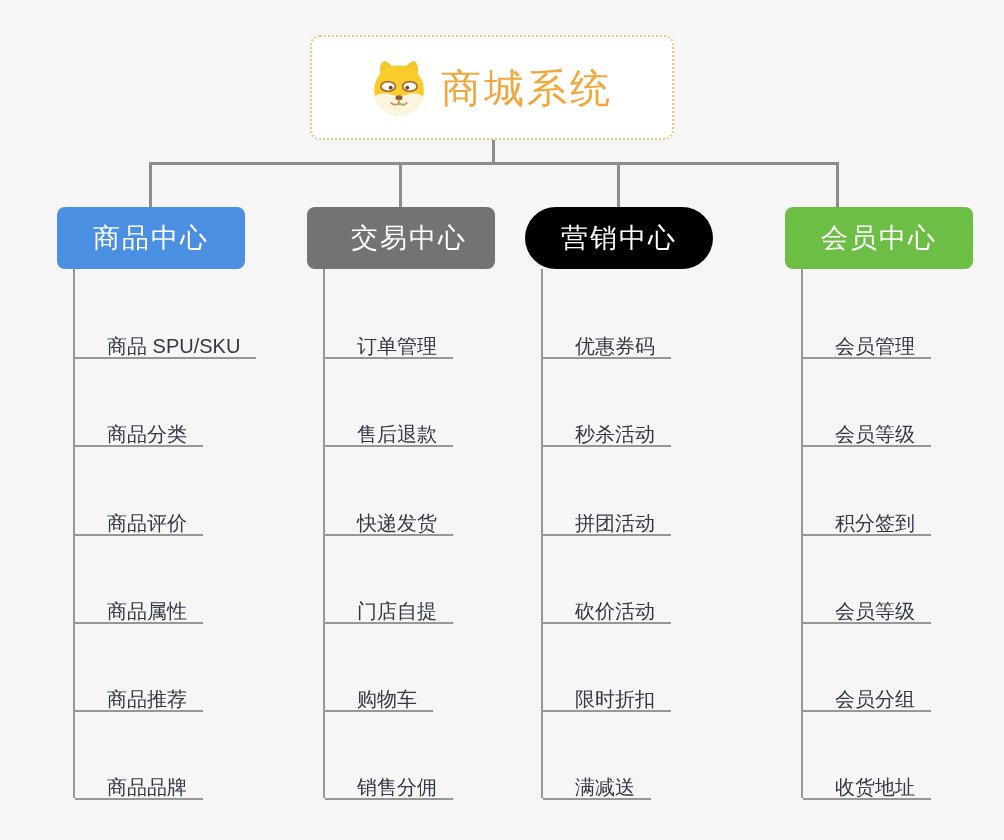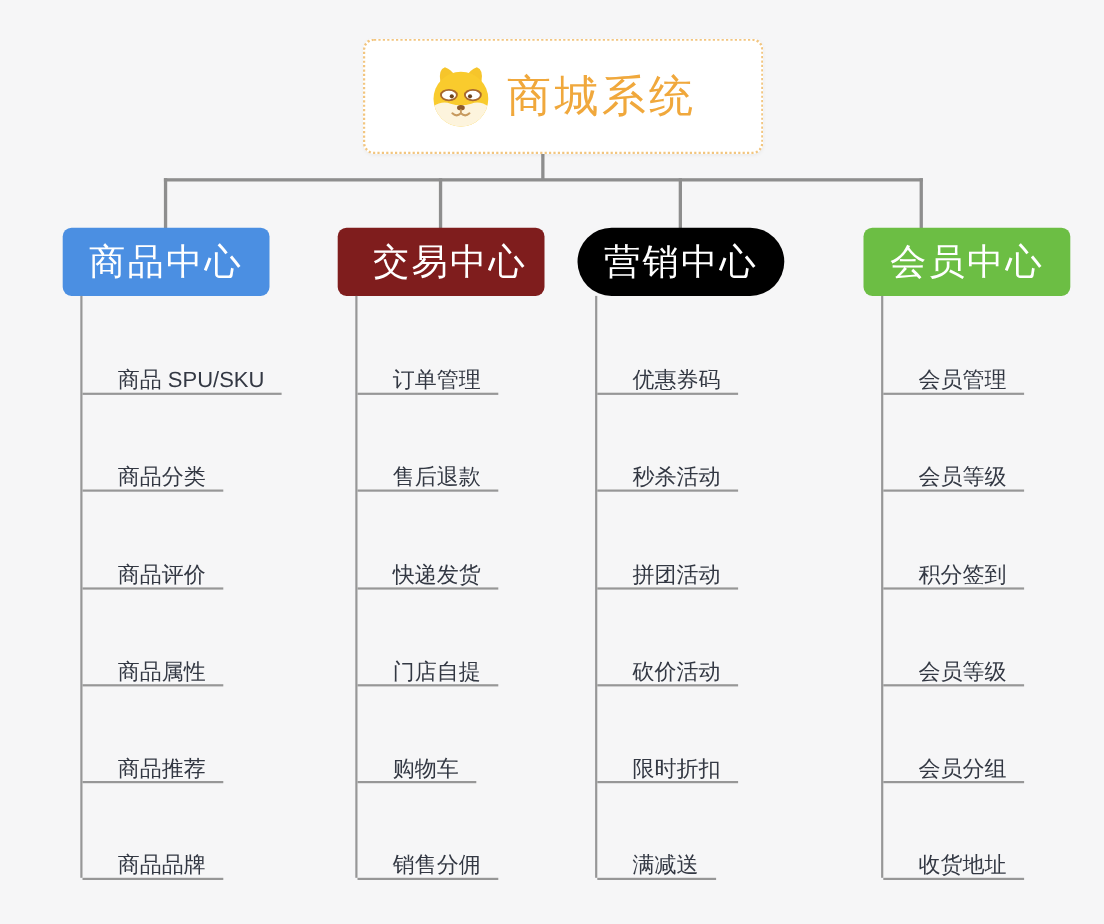--- a/index.html
+++ b/index.html
@@ -11,35 +11,35 @@
   
   .conn{position:absolute;background:#8e8e8e;}
   #conn-root-stub{left:492px;top:139px;width:3px;height:24px;}
   #conn-bus{left:149px;top:162px;width:690px;height:3px;}
   #conn-stub-1{left:149px;top:162px;width:3px;height:46px;}
   #conn-stub-2{left:399px;top:162px;width:3px;height:46px;}
   #conn-stub-3{left:617px;top:162px;width:3px;height:46px;}
   #conn-stub-4{left:836px;top:162px;width:3px;height:46px;}
   
   .root-node{
-    position:absolute;left:330px;top:35px;width:364px;height:105px;
+    position:absolute;left:310px;top:35px;width:364px;height:105px;
     background:#ffffff;border:2px dotted #f2c57f;border-radius:10px;
     box-sizing:border-box;display:flex;align-items:center;justify-content:center;
     gap:14px;box-shadow:0 1px 3px rgba(0,0,0,0.04);
   }
   .root-title{
     color:#f0a83c;font-size:40px;letter-spacing:3px;font-weight:500;
     white-space:nowrap;line-height:1;
   }
   .root-icon{width:56px;height:58px;flex:0 0 auto;}
   
   .branch{position:absolute;top:207px;width:188px;}
   .branch-box{
     height:62px;border-radius:8px;display:flex;align-items:center;justify-content:center;
-    color:#ffffff;font-size:33px;letter-spacing:2px;white-space:nowrap;
+    color:#ffffff;font-size:27px;letter-spacing:2px;white-space:nowrap;
   }
   .leaves{
     margin-left:16px;border-left:2px solid #979797;
   }
   .leaf{
     height:88.2px;display:flex;align-items:flex-end;
   }
   .leaf-label{
     display:inline-block;white-space:nowrap;
     font-size:20px;color:#333843;line-height:1;
@@ -111,21 +111,21 @@
     <div class="leaf">
         <span class="leaf-label">商品推荐</span>
       </div>
     <div class="leaf">
         <span class="leaf-label">商品品牌</span>
       </div>
   </div>
 </div>
 
 <div class="branch b2">
-  <div class="branch-box" style="background: #7f1d1d; padding-left: 16px;">交易中心</div>
+  <div class="branch-box" style="background: #737373; padding-left: 16px;">交易中心</div>
   <div class="leaves">
     <div class="leaf">
         <span class="leaf-label">订单管理</span>
       </div>
     <div class="leaf">
         <span class="leaf-label">售后退款</span>
       </div>
     <div class="leaf">
         <span class="leaf-label">快递发货</span>
       </div>

